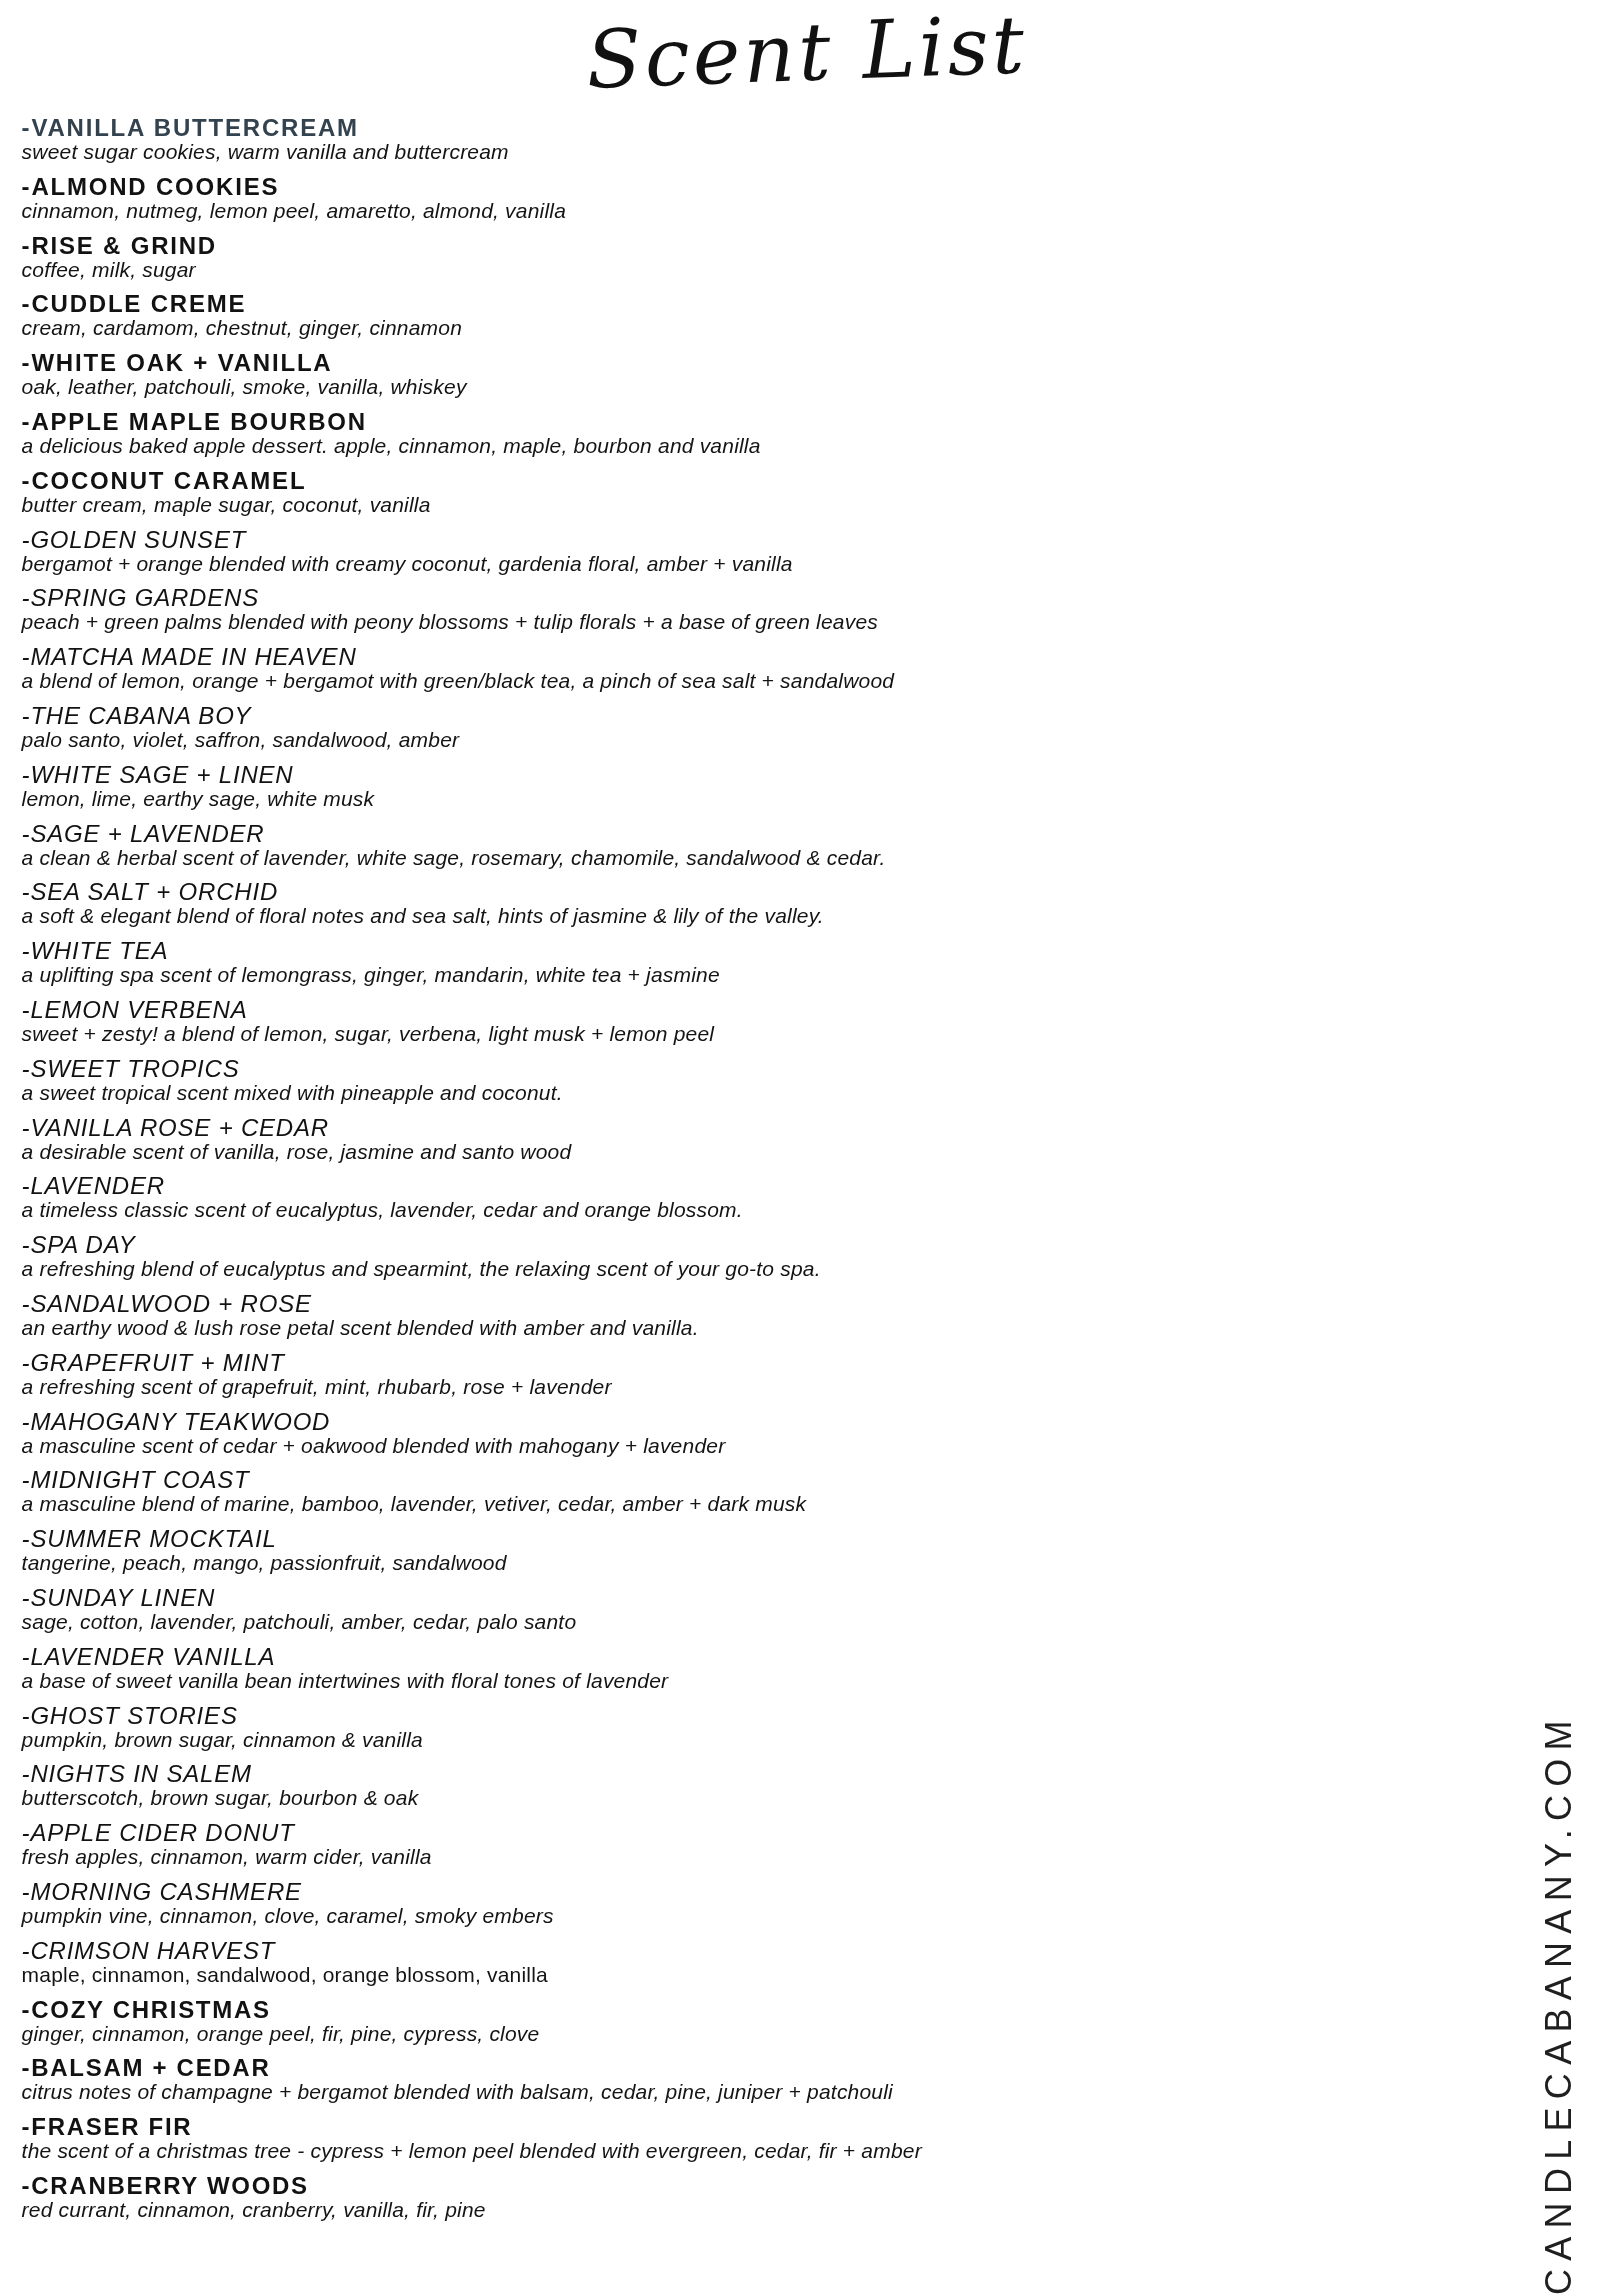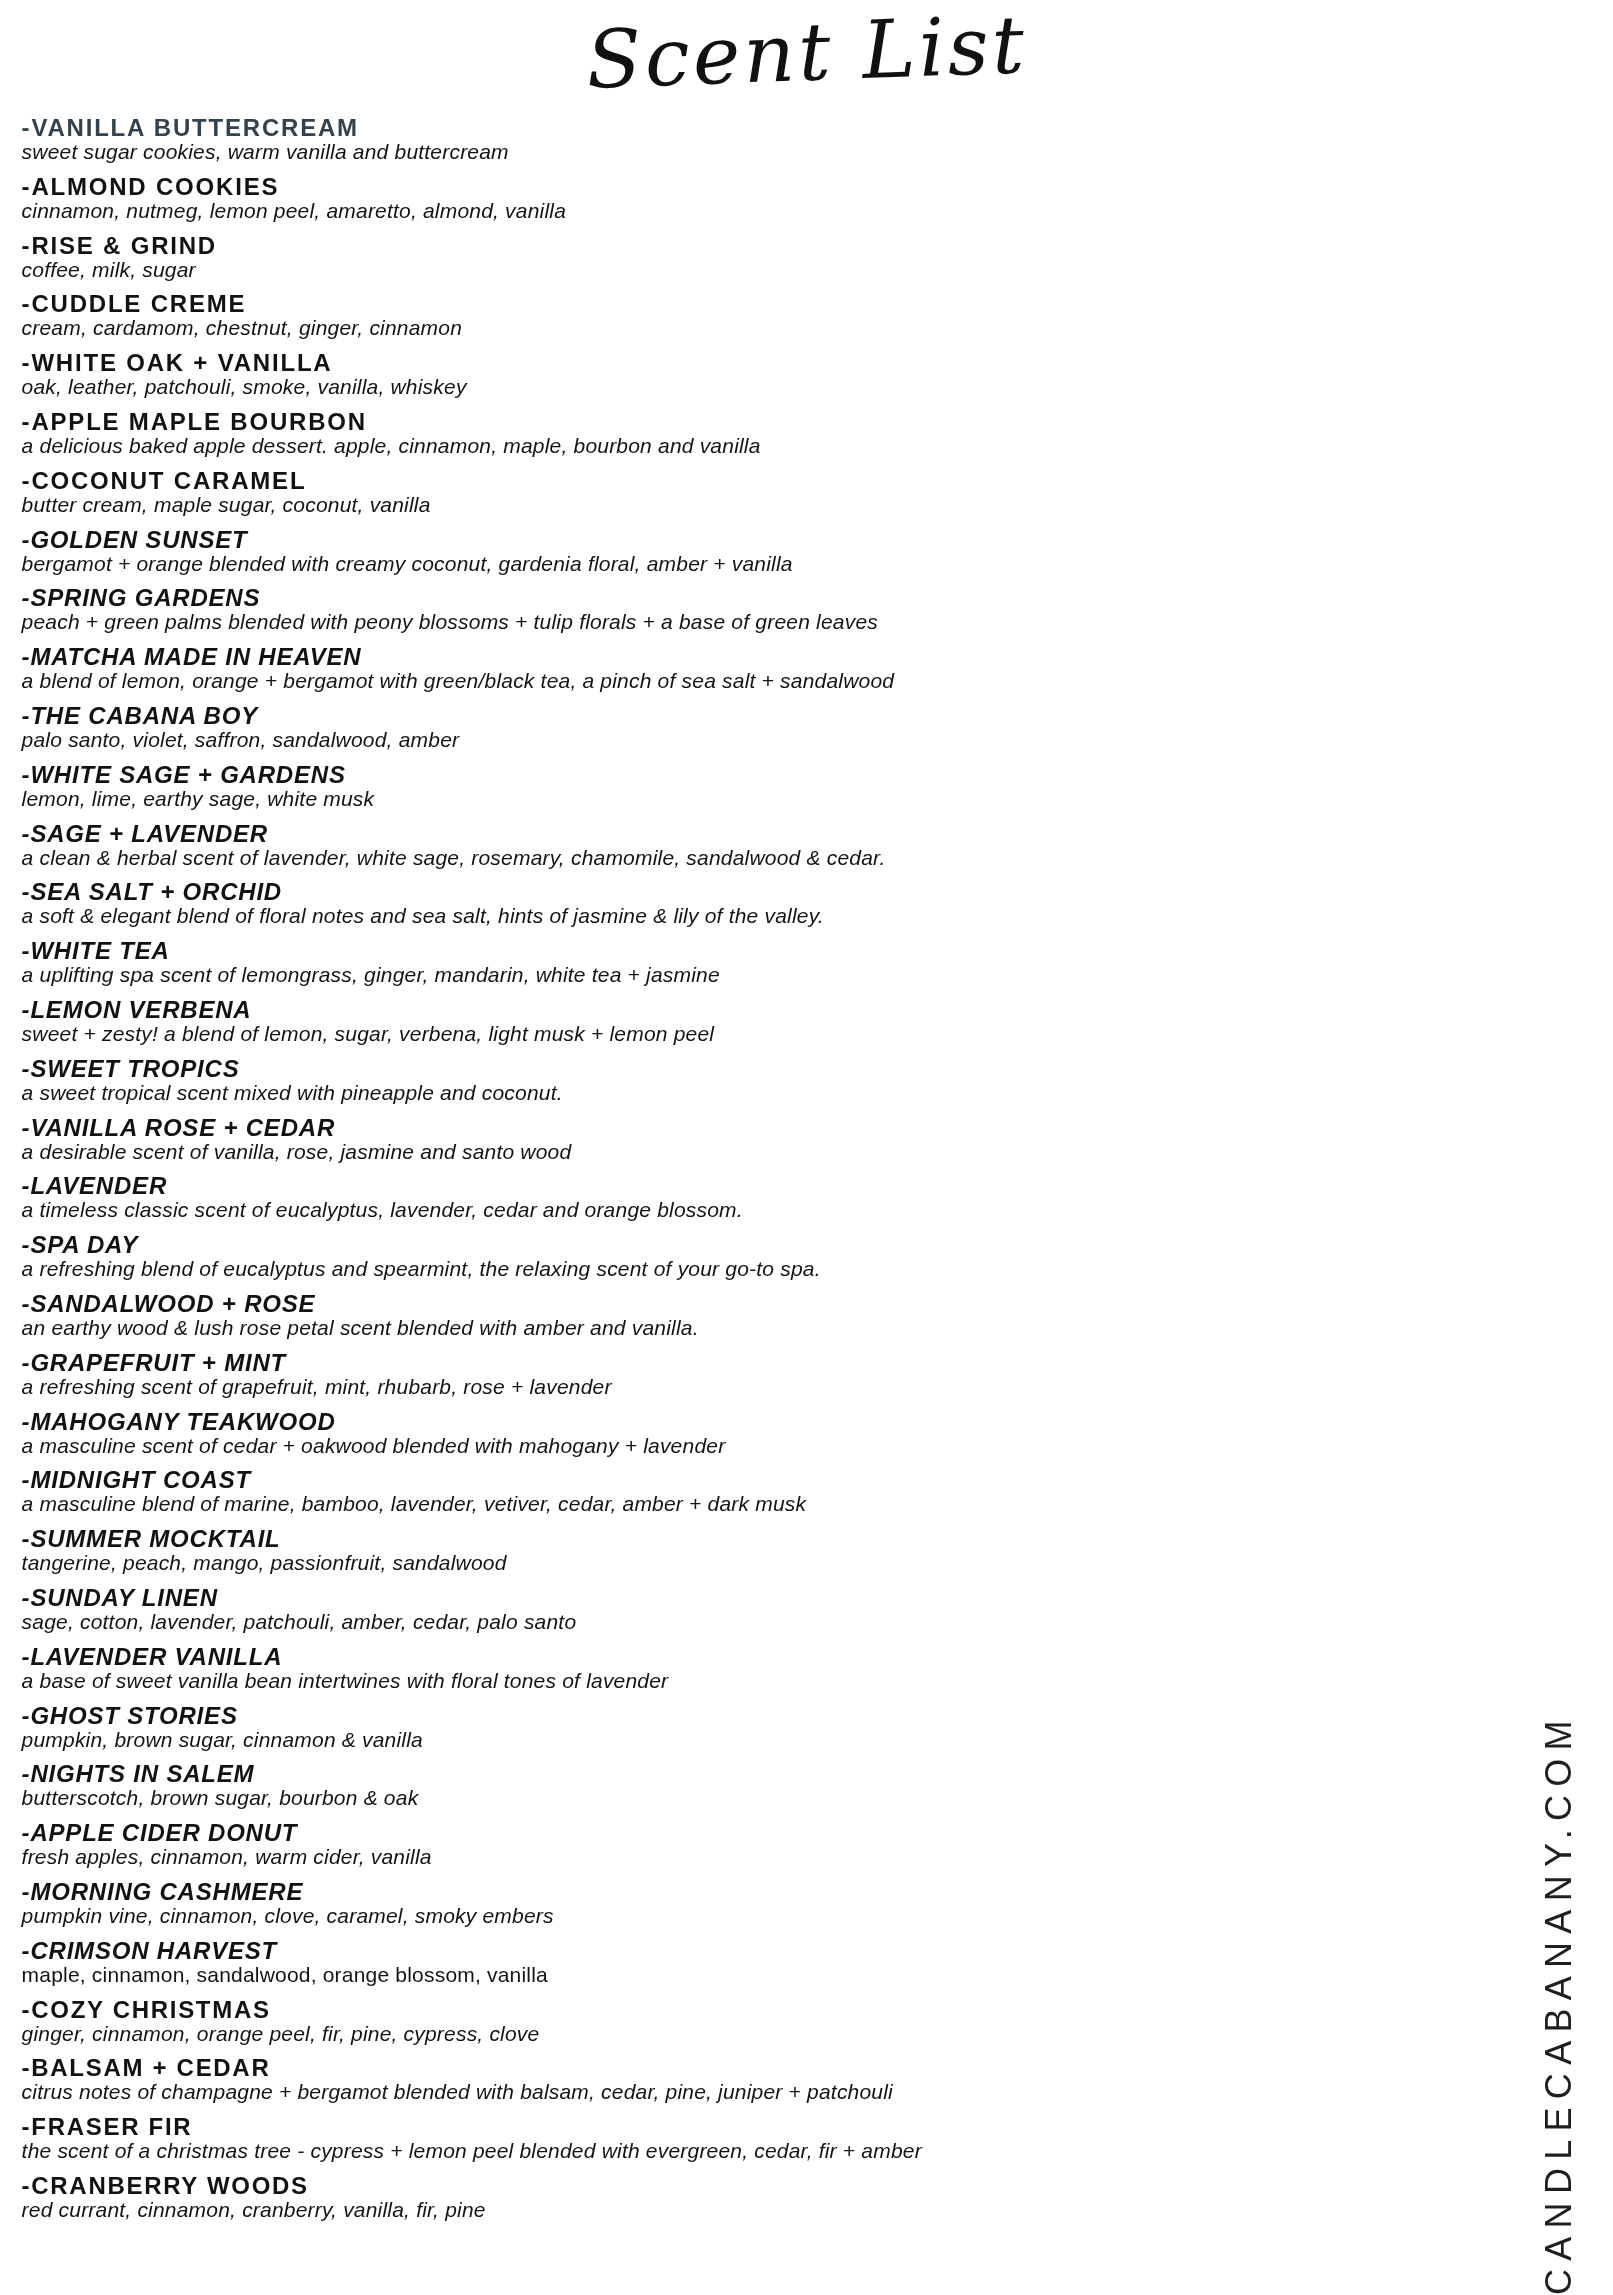--- a/index.html
+++ b/index.html
@@ -40,21 +40,21 @@
     color: #121212;
     white-space: nowrap;
   }
   .scent-name.style-bold {
     font-weight: 700;
     letter-spacing: 1.8px;
   }
   .scent-name.style-bold.accent { color: #33424f; }
   .scent-name.style-italic {
     font-style: italic;
-    font-weight: 700;
+    font-weight: 400;
     letter-spacing: 0.8px;
   }
   .scent-name.style-caps {
     font-weight: 600;
     letter-spacing: 1.7px;
   }
   .scent-desc {
     display: block;
     font-size: 21px;
     line-height: 24px;
@@ -139,21 +139,21 @@
     <span class="scent-name style-italic">-MATCHA MADE IN HEAVEN</span>
     <span class="scent-desc style-italic">a blend of lemon, orange + bergamot with green/black tea, a pinch of sea salt + sandalwood</span>
   </div>
 
   <div class="entry">
     <span class="scent-name style-italic">-THE CABANA BOY</span>
     <span class="scent-desc style-italic">palo santo, violet, saffron, sandalwood, amber</span>
   </div>
 
   <div class="entry">
-    <span class="scent-name style-italic">-WHITE SAGE + GARDENS</span>
+    <span class="scent-name style-italic">-WHITE SAGE + LINEN</span>
     <span class="scent-desc style-italic">lemon, lime, earthy sage, white musk</span>
   </div>
 
   <div class="entry">
     <span class="scent-name style-italic">-SAGE + LAVENDER</span>
     <span class="scent-desc style-italic">a clean &amp; herbal scent of lavender, white sage, rosemary, chamomile, sandalwood &amp; cedar.</span>
   </div>
 
   <div class="entry">
     <span class="scent-name style-italic">-SEA SALT + ORCHID</span>

